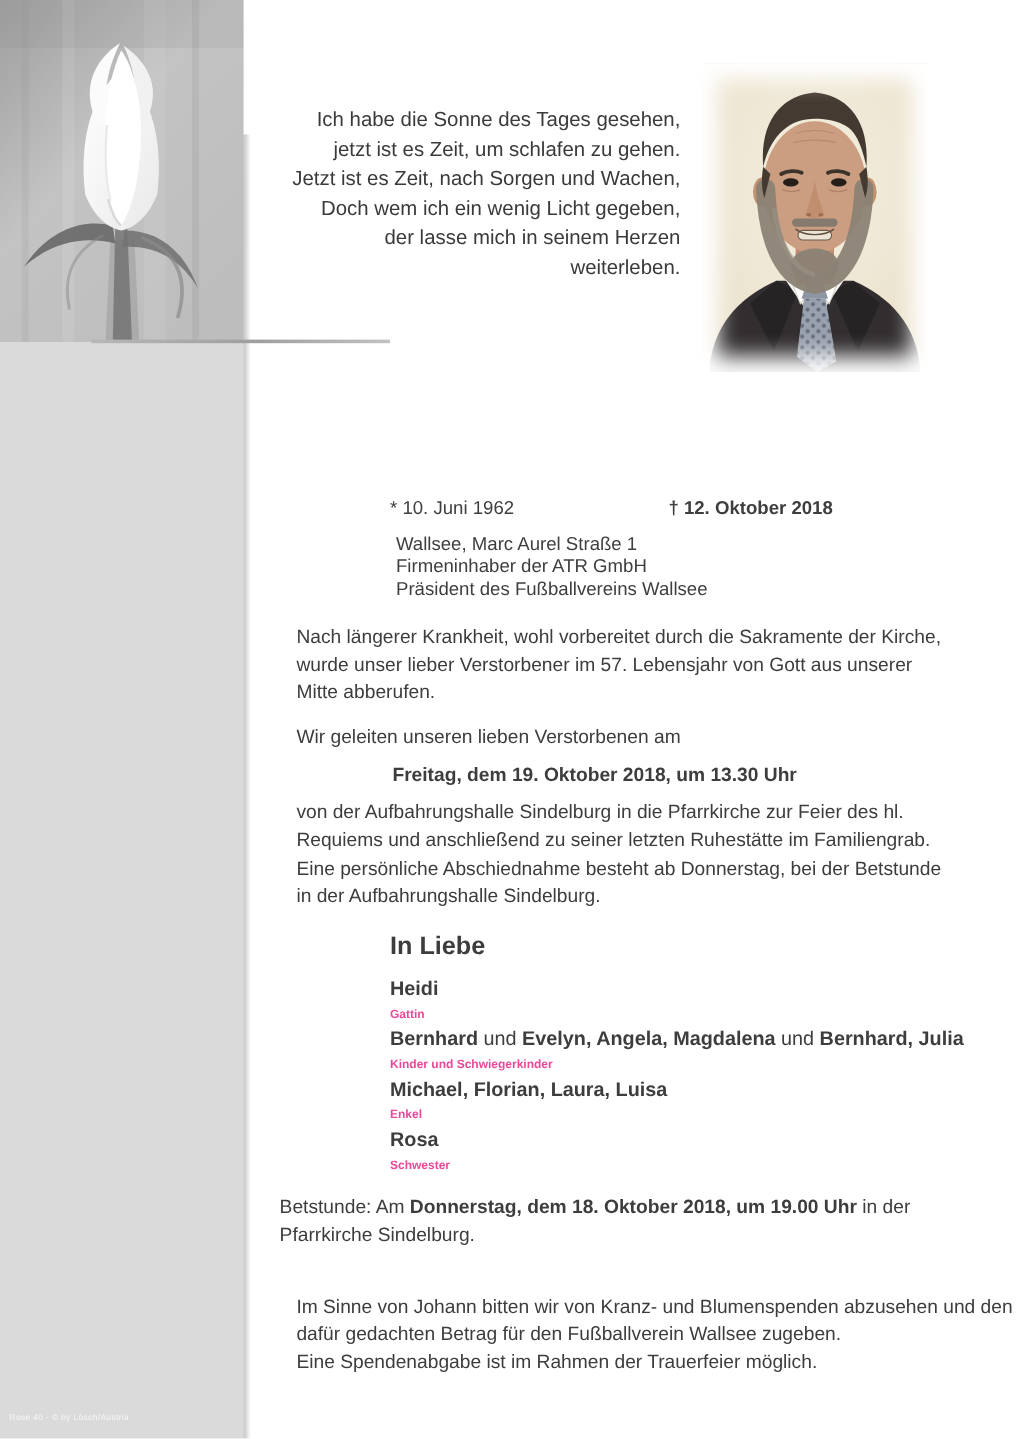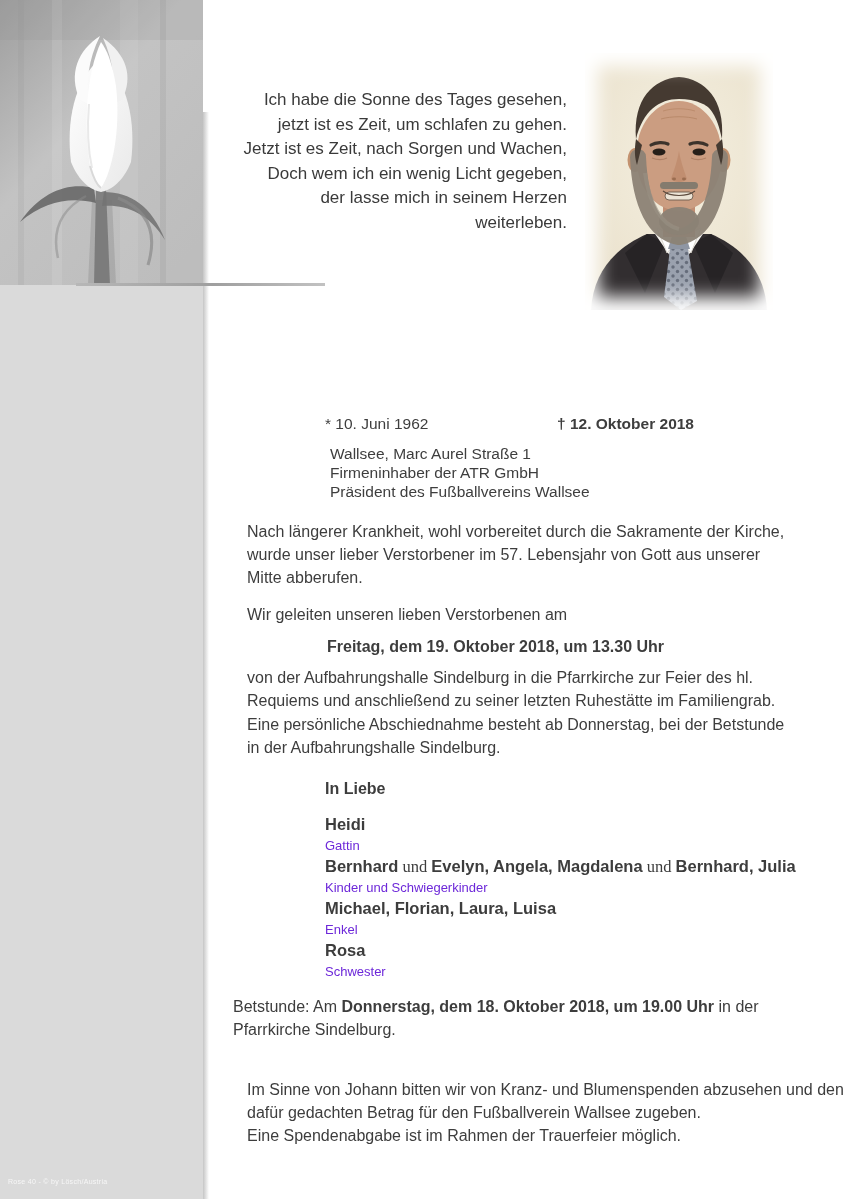--- a/index.html
+++ b/index.html
@@ -47,24 +47,24 @@
   .address{position:absolute;left:330px;top:444px;font-size:15.5px;line-height:19px;color:#3e3e3e;}
   
   .bodytext{font-size:16px;color:#3d3d3d;}
   .para1{position:absolute;left:247px;top:520px;line-height:23px;}
   .lead-in{position:absolute;left:247px;top:604px;line-height:22px;}
   .funeral-line{position:absolute;left:327px;top:636px;font-weight:bold;line-height:22px;}
   .para2{position:absolute;left:247px;top:667px;line-height:22.5px;}
   .para3{position:absolute;left:247px;top:714px;line-height:22.5px;}
   
   .family{position:absolute;left:325px;top:778px;}
-  .family-heading{font-weight:bold;font-size:16px;line-height:21px;margin-bottom:15px;}
+  .family-heading{font-weight:bold;font-size:21px;line-height:21px;margin-bottom:15px;}
   .entry .names{font-size:16.5px;font-weight:bold;line-height:21px;}
-  .entry .relation{font-size:13px;line-height:21px;font-weight:normal;color:#6d28d9;}
-  .entry .names .plain{font-weight:normal;font-family:Liberation Serif, serif;}
+  .entry .relation{font-size:10px;line-height:21px;font-weight:bold;color:#ec4899;}
+  .entry .names .plain{font-weight:normal;}
   
   .betstunde{position:absolute;left:233px;top:995px;width:575px;line-height:23px;}
   .betstunde b{font-weight:bold;}
   .donation{position:absolute;left:247px;top:1078px;line-height:23px;}
   .footer{
     position:absolute;left:205px;top:1166px;width:623px;
     text-align:center;font-size:12.5px;color:#4a4a4a;
   }
 </style>
 </head>

